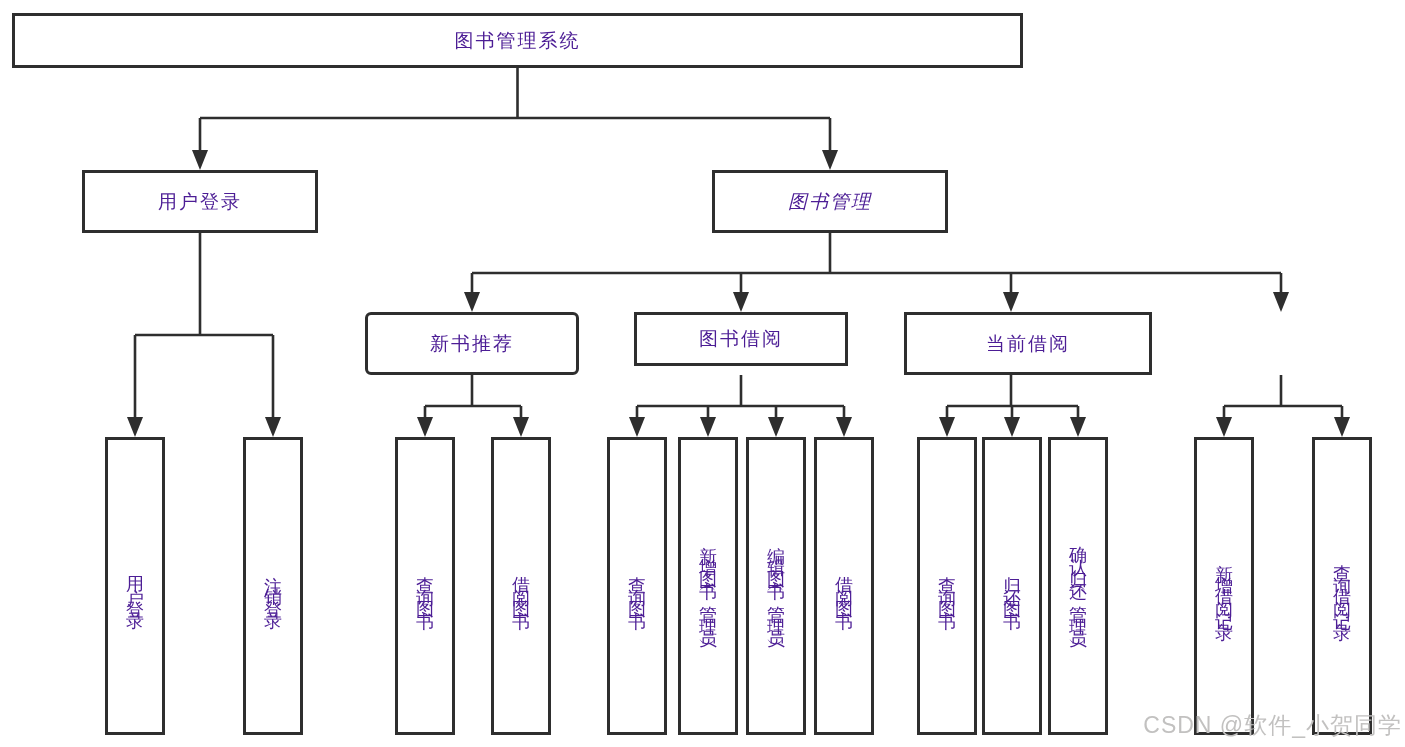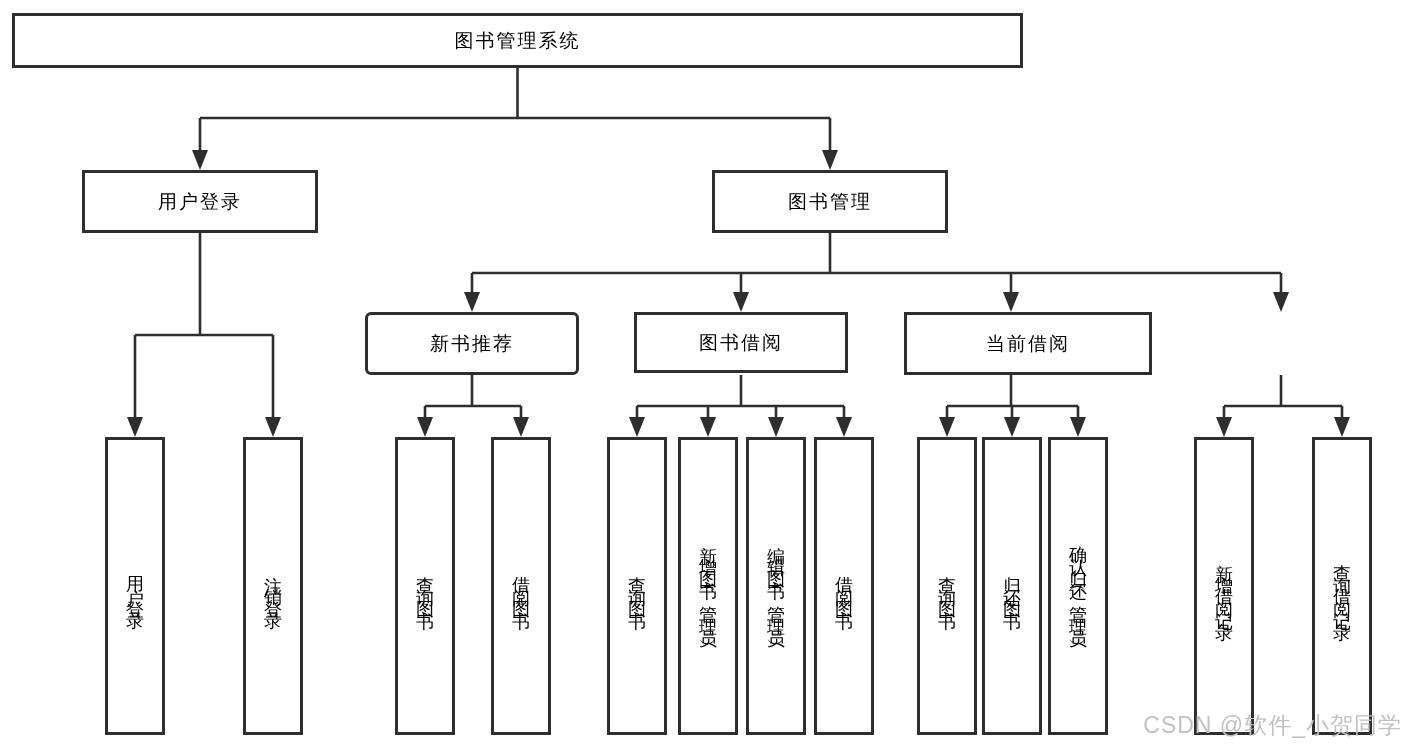--- a/index.html
+++ b/index.html
@@ -12,21 +12,21 @@
   }
   #wires{position:absolute;left:0;top:0;width:1405px;height:747px;}
   .node{
     position:absolute;
     box-sizing:border-box;
     background:#ffffff;
     border:3px solid #2e2e2e;
     display:flex;
     align-items:center;
     justify-content:center;
-    color:#000000;
+    color:#4c1d95;
   }
   .h{font-size:19px;letter-spacing:2px;}
   .v{
     writing-mode:vertical-rl;
     font-size:18px;
     letter-spacing:12px;
     line-height:1;
   }
   .v span{display:inline-block;}
   #watermark{
@@ -85,28 +85,28 @@
     </g>
   </svg>
 
   <div class="node h" style="left:12px;top:13px;width:1011px;height:55px;">
     <span>图书管理系统</span>
   </div>
 
   <div class="node h" style="left:82px;top:170px;width:236px;height:63px;">
     <span>用户登录</span>
   </div>
-  <div class="node h" style="left:712px;top:170px;width:236px;height:63px;">
+  <div class="node h" style="left:712px;top:170px;width:236px;height:63px;font-style:italic;">
     <span>图书管理</span>
   </div>
 
   <div class="node h" style="left:365px;top:312px;width:214px;height:63px;border-radius:6px;">
     <span>新书推荐</span>
   </div>
-  <div class="node h" style="left:634px;top:312px;width:214px;height:61px;">
+  <div class="node h" style="left:634px;top:312px;width:214px;height:54px;">
     <span>图书借阅</span>
   </div>
   <div class="node h" style="left:904px;top:312px;width:248px;height:63px;">
     <span>当前借阅</span>
   </div>
 
   <div class="node v" style="left:105px;top:437px;width:60px;height:298px;">
     <span>用户登录</span>
   </div>
   <div class="node v" style="left:243px;top:437px;width:60px;height:298px;">

